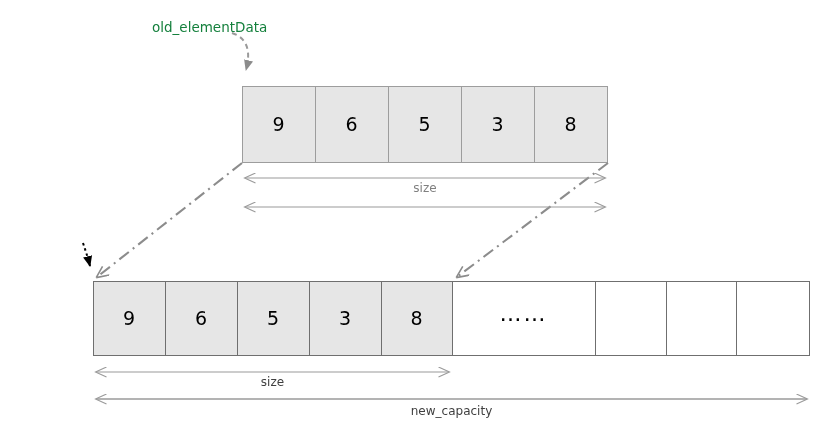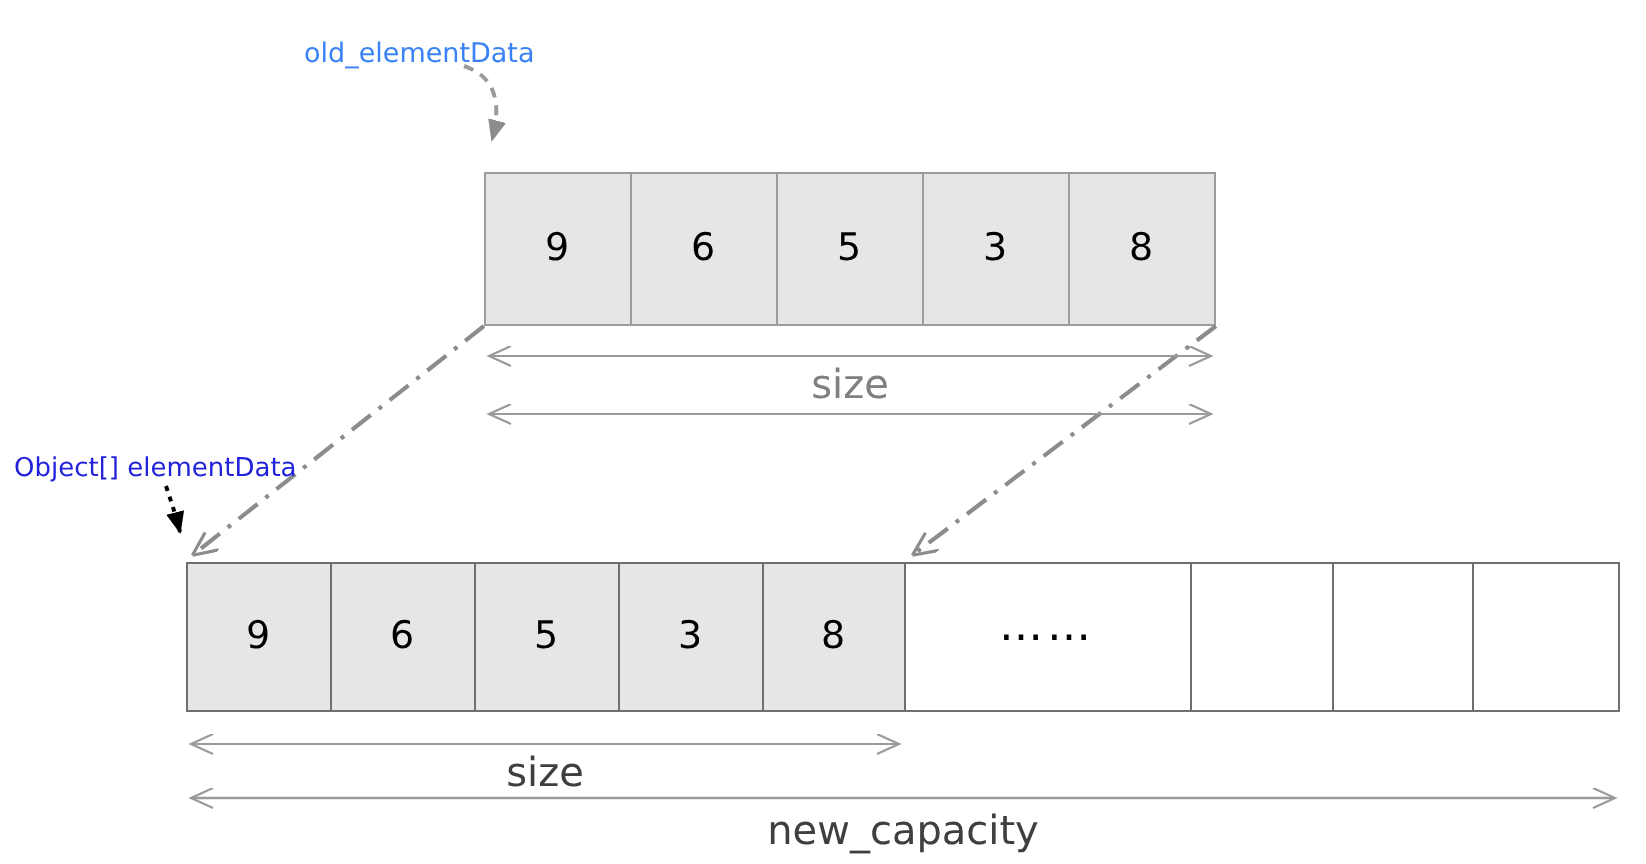--- a/index.html
+++ b/index.html
@@ -32,33 +32,33 @@
     text-align: center;
     line-height: 1;
   }
   .label-text {
     position: absolute;
     white-space: nowrap;
     line-height: 1;
   }
   .lbl-old {
     font-size: 13.5px;
-    color: #3b82f6;
+    color: #15803d;
     left: 152px;
     top: 21px;
   }
   .lbl-elementdata {
     font-size: 13px;
     color: #2222dd;
     left: 7px;
     top: 228px;
   }
   .dim-label {
     position: absolute;
-    font-size: 20px;
+    font-size: 12px;
     color: #808080;
     text-align: center;
     line-height: 1;
   }
   .dim-label.dark {
     color: #3f3f3f;
   }
   .dots {
     position: absolute;
     font-size: 22px;
@@ -142,19 +142,18 @@
   <div class="cell-text" style="left:534px; top:115px; width:73px;">8</div>
 
   <div class="cell-text" style="left:93px; top:309px; width:72px;">9</div>
   <div class="cell-text" style="left:165px; top:309px; width:72px;">6</div>
   <div class="cell-text" style="left:237px; top:309px; width:72px;">5</div>
   <div class="cell-text" style="left:309px; top:309px; width:72px;">3</div>
   <div class="cell-text" style="left:381px; top:309px; width:71px;">8</div>
   <div class="dots" style="left:452px; top:303px; width:143px; text-align:center;">……</div>
 
   <div class="label-text lbl-old">old_elementData</div>
-  <div class="label-text lbl-elementdata">Object[] elementData</div>
 
   <div class="dim-label" style="left:245px; top:182px; width:360px;">size</div>
   <div class="dim-label dark" style="left:96px; top:376px; width:353px;">size</div>
   <div class="dim-label dark" style="left:96px; top:405px; width:711px;">new_capacity</div>
 
 </div>
 
 </body></html>

